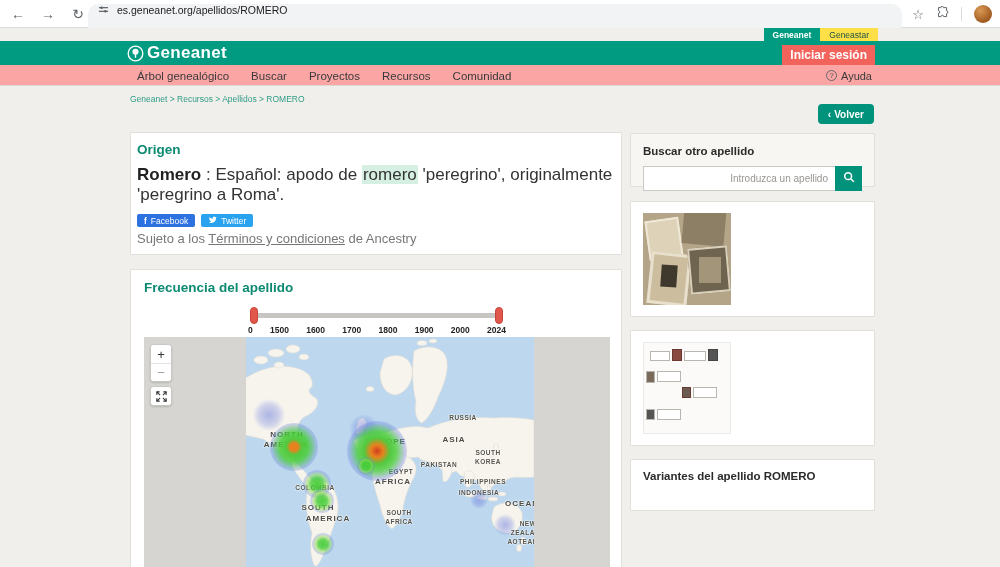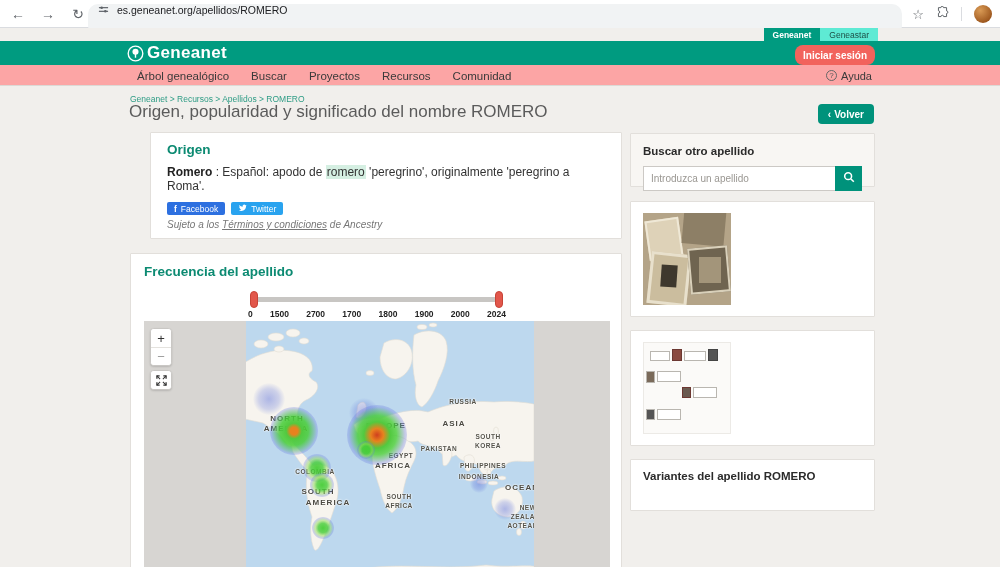--- a/index.html
+++ b/index.html
@@ -18,56 +18,56 @@
   .b-right .star { font-size:13px; }
   .b-divider { width:1px; height:14px; background:#dadce0; }
   .b-avatar { width:18px; height:18px; border-radius:50%; background:radial-gradient(circle at 35% 30%, #d99a55, #a05a20 70%, #7c4010); }
 
   
   .site { position:absolute; top:28px; left:0; width:1000px; height:539px; background:#f1efec; }
 
   .tabs-row { position:absolute; top:0; right:122px; display:flex; }
   .site-tab { height:13px; padding:0 9px; font-size:8.5px; display:flex; align-items:center; cursor:pointer; }
   .site-tab.active { background:#009b80; color:#fff; font-weight:bold; }
-  .site-tab.inactive { background:#5eead4; color:#1d4f46; }
+  .site-tab.inactive { background:#fde047; color:#1d4f46; }
 
   .brand-band { position:absolute; top:13px; left:0; width:100%; height:24px; background:#009b80; }
   .brand-logo { position:absolute; left:127px; top:2px; display:flex; align-items:center; gap:3px; color:#fff; }
   .brand-logo .logo-circle { width:17px; height:17px; }
   .brand-text { font-size:17px; font-weight:bold; letter-spacing:.3px; }
-  .login-btn { position:absolute; right:125px; top:4px; height:20px; background:#f2635c; border:none; border-radius:8px; color:#fff; font-size:10px; font-weight:bold; padding:0 8px; cursor:pointer; font-family:inherit; }
+  .login-btn { position:absolute; right:125px; top:4px; height:20px; background:#f2635c; border:none; border-radius:0; color:#fff; font-size:12px; font-weight:bold; padding:0 8px; cursor:pointer; font-family:inherit; }
 
   .nav-row { position:absolute; top:37px; left:0; width:100%; height:21px; background:#fca5a5; border-bottom:1px solid #dcd9d5; }
   .nav-items { position:absolute; left:137px; top:0; height:21px; display:flex; gap:22px; align-items:center; }
   .nav-item { font-size:11.5px; color:#3a3a3a; cursor:pointer; }
   .help-wrap { position:absolute; right:128px; top:0; height:21px; display:flex; align-items:center; gap:4px; cursor:pointer; }
   .help-circle { width:11px; height:11px; border:1px solid #666; border-radius:50%; font-size:8px; color:#555; display:flex; align-items:center; justify-content:center; }
   .help-label { font-size:11px; color:#3a3a3a; }
 
   .breadcrumb { position:absolute; left:130px; top:66px; font-size:8.5px; color:#2e9c85; }
   .crumb { cursor:pointer; }
   .crumb:not(.last)::after { content:" > "; color:#2e9c85; }
   .page-title { position:absolute; left:129px; top:74px; font-size:17px; font-weight:normal; color:#5b5b5b; }
   .volver-btn { position:absolute; right:126px; top:76px; height:20px; background:#00927b; border:none; border-radius:4px; color:#fff; font-size:10px; font-weight:bold; padding:0 10px; cursor:pointer; font-family:inherit; display:flex; align-items:center; gap:3px; }
 
   .main-col { position:absolute; left:130px; top:104px; width:492px; }
   .side-col { position:absolute; left:630px; top:105px; width:245px; }
   .card { background:#fff; border:1px solid #e2dfdb; border-radius:1px; }
 
   
-  .origin-card { padding:9px 16px 8px; margin-bottom:14px;margin-left:20px; }
+  .origin-card { padding:9px 6px 8px; margin-bottom:14px; }
   .card-title { color:#0c8a72; font-size:13.5px; font-weight:bold; }
-  .origin-text { font-size:12px; color:#333; margin-top:8px; }
+  .origin-text { font-size:17px; color:#333; margin-top:8px; }
   .origin-text b { color:#222; }
   .hl { background:#d5efe2; padding:0 1px; }
   .share-row { display:flex; gap:6px; margin-top:9px; }
   .share-btn { height:13px; border:none; border-radius:2px; color:#fff; font-size:8.5px; display:flex; align-items:center; gap:4px; padding:0 7px; cursor:pointer; font-family:inherit; }
   .fb { background:#2d70e0; }
   .tw { background:#29a3ef; }
-  .terms { font-size:10px; font-style:italic; color:#777; margin-top:4px; }
+  .terms { font-size:13px; color:#777; margin-top:4px; }
   .terms .link { text-decoration:underline; cursor:pointer; }
 
   
   .freq-card { padding:10px 13px 13px; }
   .freq-desc { font-size:10.5px; color:#555; margin-top:8px; }
   .slider-zone { position:relative; height:34px; margin-top:6px; }
   .slider-track { position:absolute; left:110px; top:12px; width:245px; height:5px; background:#c8c6c3; border-radius:3px; cursor:pointer; }
   .slider-handle { position:absolute; top:-6px; width:8px; height:17px; background:#e2574b; border:1px solid #c74437; border-radius:4px; cursor:ew-resize; }
   .slider-handle.left { left:-4px; }
   .slider-handle.right { right:-4px; }
@@ -85,21 +85,21 @@
   .zoom-box { top:7px; }
   .map-btn { width:100%; height:18px; background:#fff; border:none; font-size:13px; color:#333; cursor:pointer; display:flex; align-items:center; justify-content:center; font-family:inherit; }
   .map-btn + .map-btn { border-top:1px solid #e4e2de; color:#999; }
   .fs-box { top:49px; height:20px; }
 
   
   .side-card { margin-bottom:13px; padding:11px 12px; }
   .search-card { background:#f8f6f3; height:54px; margin-bottom:14px; }
   .side-title { font-size:11.5px; font-weight:bold; color:#2b2b2b; }
   .search-row { display:flex; margin-top:9px; }
-  .search-input { flex:1; height:25px; border:1px solid #ccc9c5; border-right:none; font-size:10px; padding:0 7px; color:#333; font-family:inherit; background:#fff; }
+  .search-input { flex:1; height:25px; border:1px solid #ccc9c5; border-right:none; font-size:10px; padding:0 7px; color:#333; font-family:inherit; background:#fff;text-align:right; }
   .search-input::placeholder { color:#9a9792; }
   .search-btn { width:27px; height:25px; background:#00927b; border:none; cursor:pointer; display:flex; align-items:center; justify-content:center; }
   .promo { display:flex; gap:10px; }
   .promo-img { width:88px; height:92px; flex:none; position:relative; overflow:hidden; }
   .collage { background:#b4a488; }
   .collage i { position:absolute; display:block; }
   .treepic { background:#fbfaf8; border:1px solid #eceae6; }
   .treepic i { position:absolute; display:block; background:#fff; border:1px solid #b9b6b0; }
   .treepic i.ph { background:#8a4a40; border-color:#6c3832; }
   .treepic i.ph2 { background:#555; border-color:#444; }
@@ -176,21 +176,20 @@
       </div>
       <div class="help-wrap">
         <span class="help-circle">?</span>
         <span class="help-label">Ayuda</span>
       </div>
     </div>
 
     <div class="breadcrumb">
       <span class="crumb">Geneanet</span><span class="crumb">Recursos</span><span class="crumb">Apellidos</span><span class="crumb last">ROMERO</span>
     </div>
-    <h1 class="page-title">Origen, popularidad y significado del nombre ROMERO</h1>
     <button class="volver-btn">
       <span>‹</span>
       <span>Volver</span>
     </button>
 
     <div class="main-col">
 
       <div class="card origin-card">
         <div class="card-title">Origen</div>
         <div class="origin-text">
@@ -219,21 +218,21 @@
         <div class="card-title">Frecuencia del apellido</div>
 
         <div class="slider-zone">
           <div class="slider-track">
             <div class="slider-handle left"></div>
             <div class="slider-handle right"></div>
           </div>
           <div class="slider-ticks">
             <span>0</span>
             <span>1500</span>
-            <span>2700</span>
+            <span>1600</span>
             <span>1700</span>
             <span>1800</span>
             <span>1900</span>
             <span>2000</span>
             <span>2024</span>
           </div>
         </div>
 
         <div class="map">
           <div class="map-tiles">

